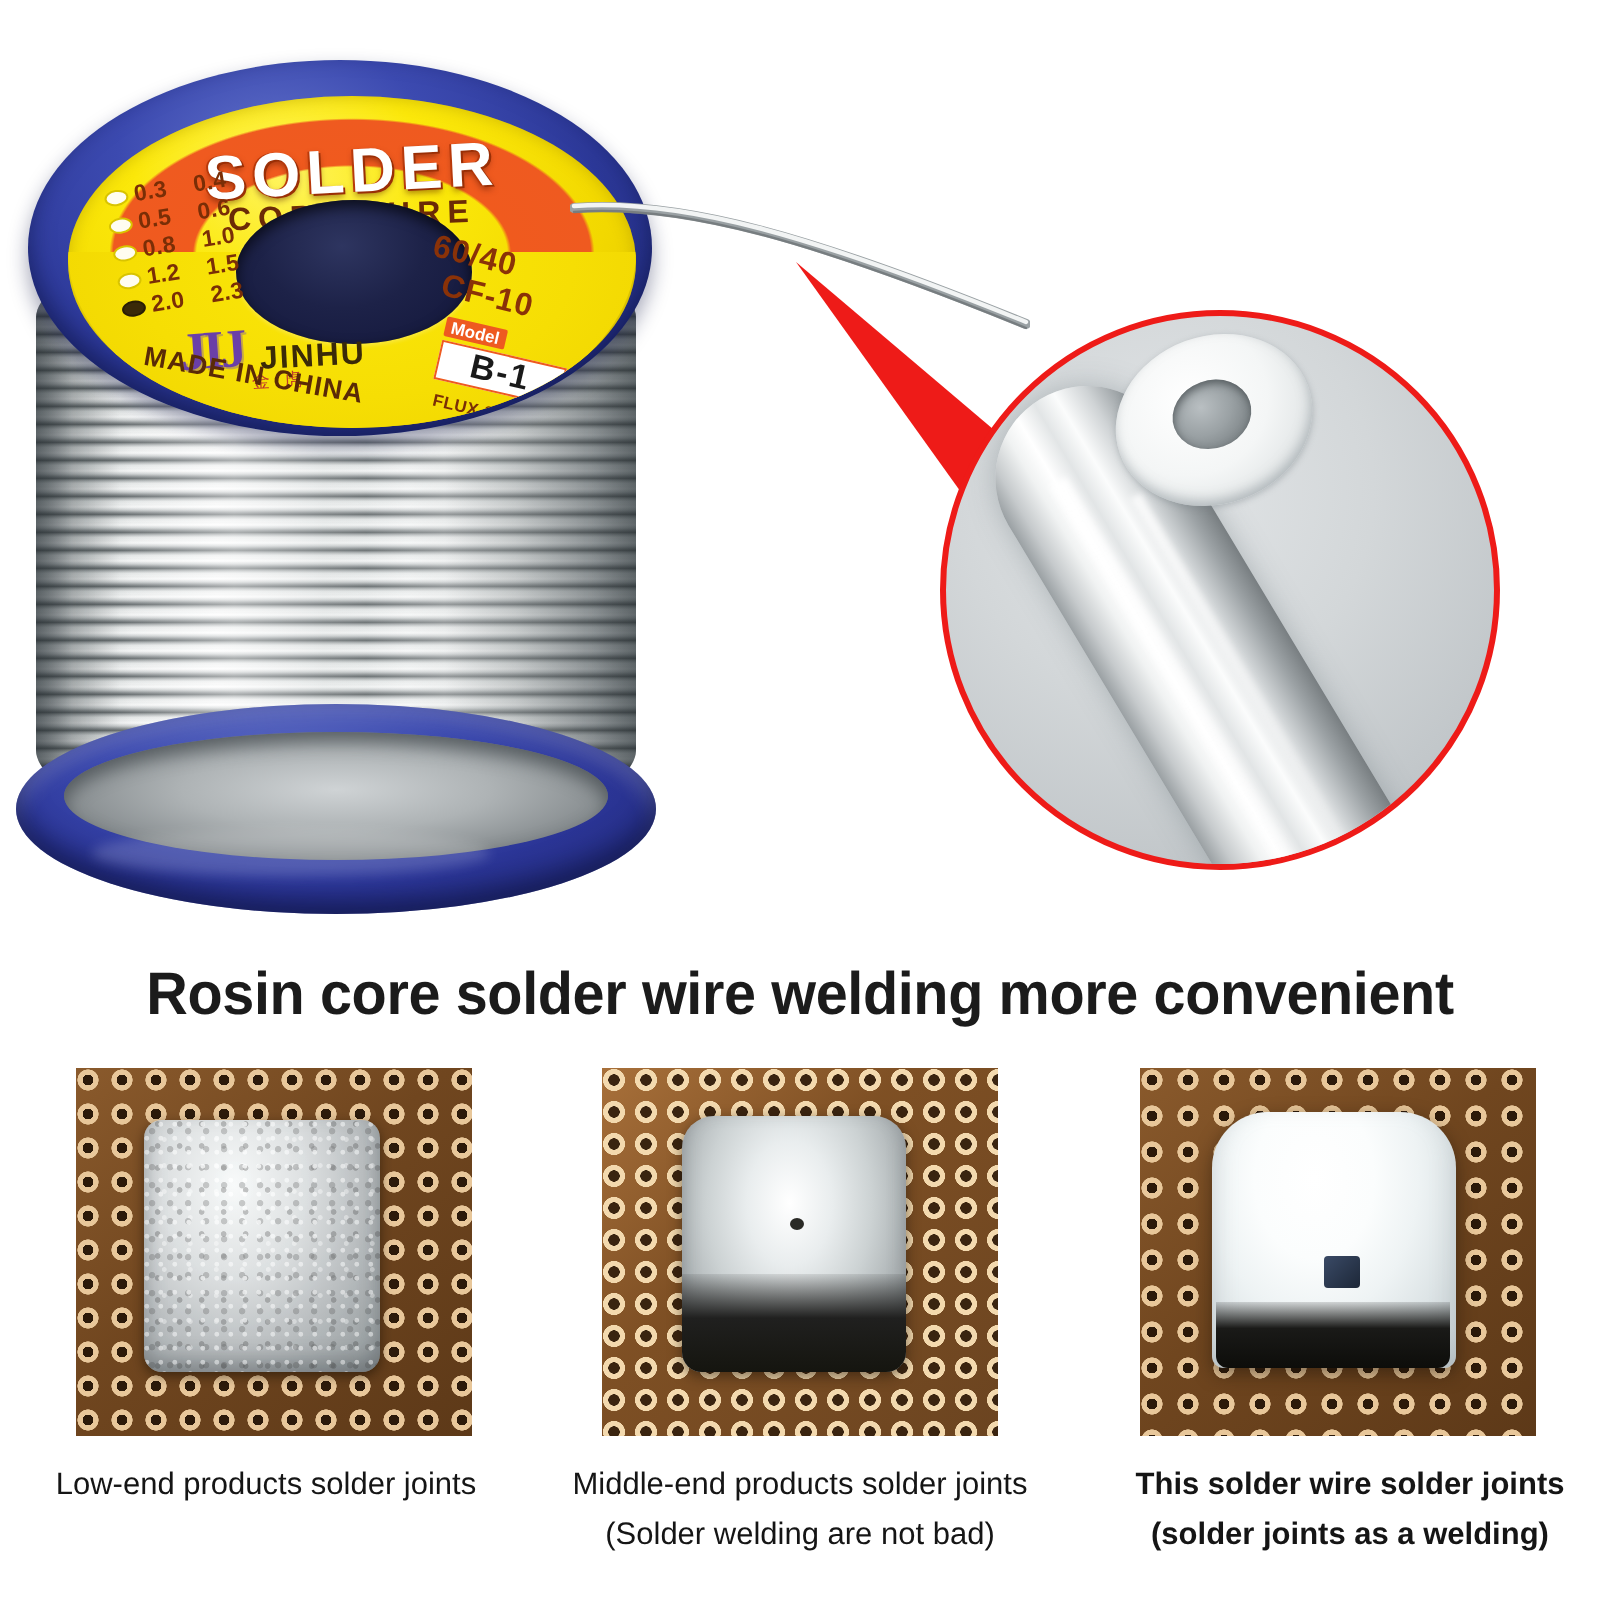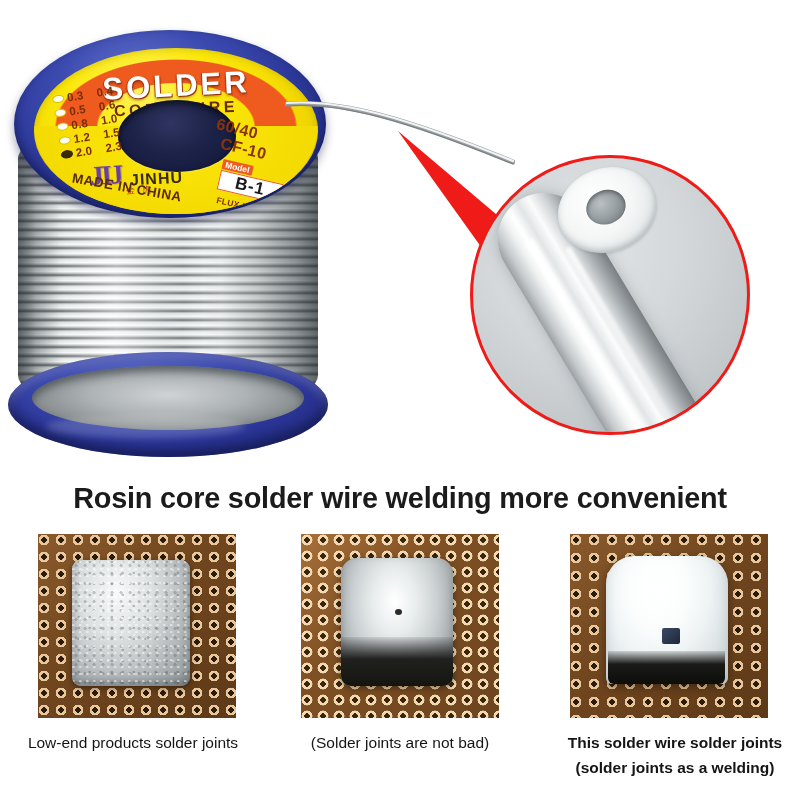--- a/index.html
+++ b/index.html
@@ -406,21 +406,22 @@
         </div>
       </div>
     </div>
   </div>
 
   <div class="captions">
     <div class="cap c1">
       <div class="cap-line">Low-end products solder joints</div>
     </div>
     <div class="cap c2">
-      <div class="cap-line">(Solder joints are not bad)</div>
+      <div class="cap-line">Middle-end products solder joints</div>
+      <div class="cap-line">(Solder welding are not bad)</div>
     </div>
     <div class="cap c3">
       <div class="cap-line">This solder wire solder joints</div>
       <div class="cap-line">(solder joints as a welding)</div>
     </div>
   </div>
 
 </div>
 
 </body></html>

